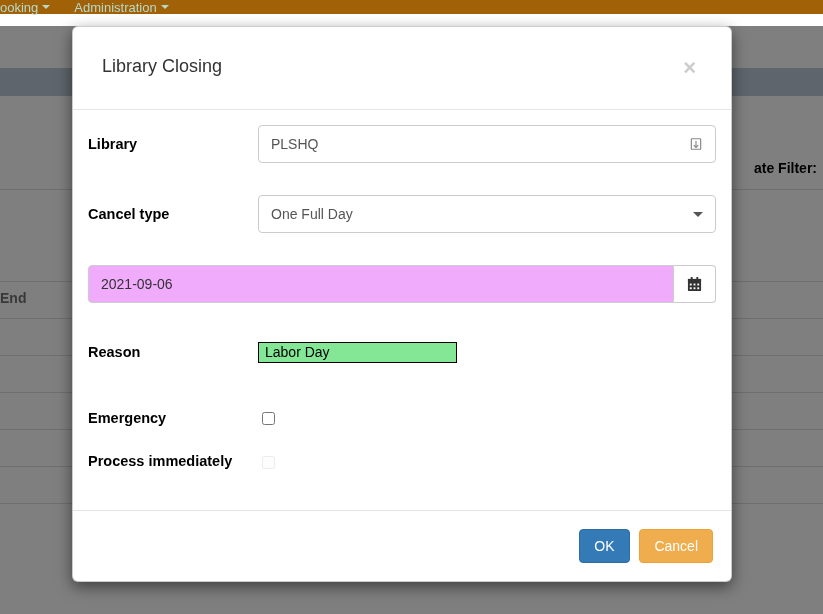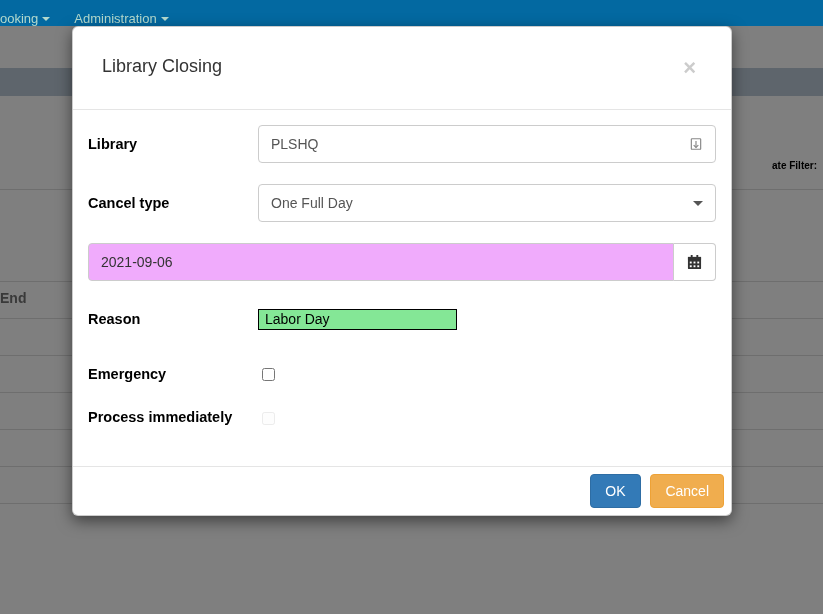--- a/index.html
+++ b/index.html
@@ -7,25 +7,25 @@
     margin: 0; padding: 0;
     font-family: "Helvetica Neue", Helvetica, Arial, sans-serif;
     font-size: 14px;
     color: #333;
     background: #fff;
     width: 823px; height: 614px;
     overflow: hidden;
     position: relative;
   }
   .topbar {
-    background: #0369a1;
-    height: 26px;
+    background: #a16207;
+    height: 14px;
     width: 100%;
     display: flex;
-    align-items: flex-end;
+    align-items: center;
     padding-left: 0px;
     color: #b3d9cd;
     font-size: 13px;
   }
   .topbar .crumb { margin-right: 24px; display:flex; align-items:center; }
   .caret {
     display: inline-block;
     width: 0; height: 0;
     margin-left: 4px;
     vertical-align: middle;
@@ -56,21 +56,21 @@
     left:0px; top:264px;
     color:#737373;
     font-weight:bold;
     font-size:14px;
   }
   .filter-label {
     position:absolute;
     right:6px; top:134px;
     color:#000;
     font-weight:bold;
-    font-size:10px;
+    font-size:14px;
   }
   .modal {
     position: absolute;
     left: 72px; top: 26px;
     width: 660px;
     background: #fff;
     border-radius: 6px;
     box-shadow: 0 5px 15px rgba(0,0,0,0.5);
     border: 1px solid rgba(0,0,0,0.2);
     display: flex;
@@ -97,21 +97,21 @@
     background: none;
     border: none;
     cursor: pointer;
   }
   .modal-body {
     padding: 15px;
   }
   .form-row {
     display: flex;
     min-height: 34px;
-    margin-bottom: 21px;
+    margin-bottom: 32px;
     align-items: center;
   }
   .form-row.align-top { align-items: flex-start; }
   .form-label {
     width: 170px;
     font-weight: bold;
     color: #000;
     font-size: 14.5px;
     padding-top: 0px;
   }
@@ -165,21 +165,21 @@
     font-size:14px;
     color:#000;
     font-family: inherit;
     outline: none;
   }
   .checkbox {
     width:13px; height:13px;
     cursor:pointer;
   }
   .modal-footer {
-    padding: 7px;
+    padding: 18px;
     border-top: 1px solid #e5e5e5;
     text-align: right;
   }
   .btn {
     display: inline-block;
     padding: 8px 14px;
     font-size: 14px;
     border-radius: 4px;
     cursor: pointer;
     border:1px solid transparent;

